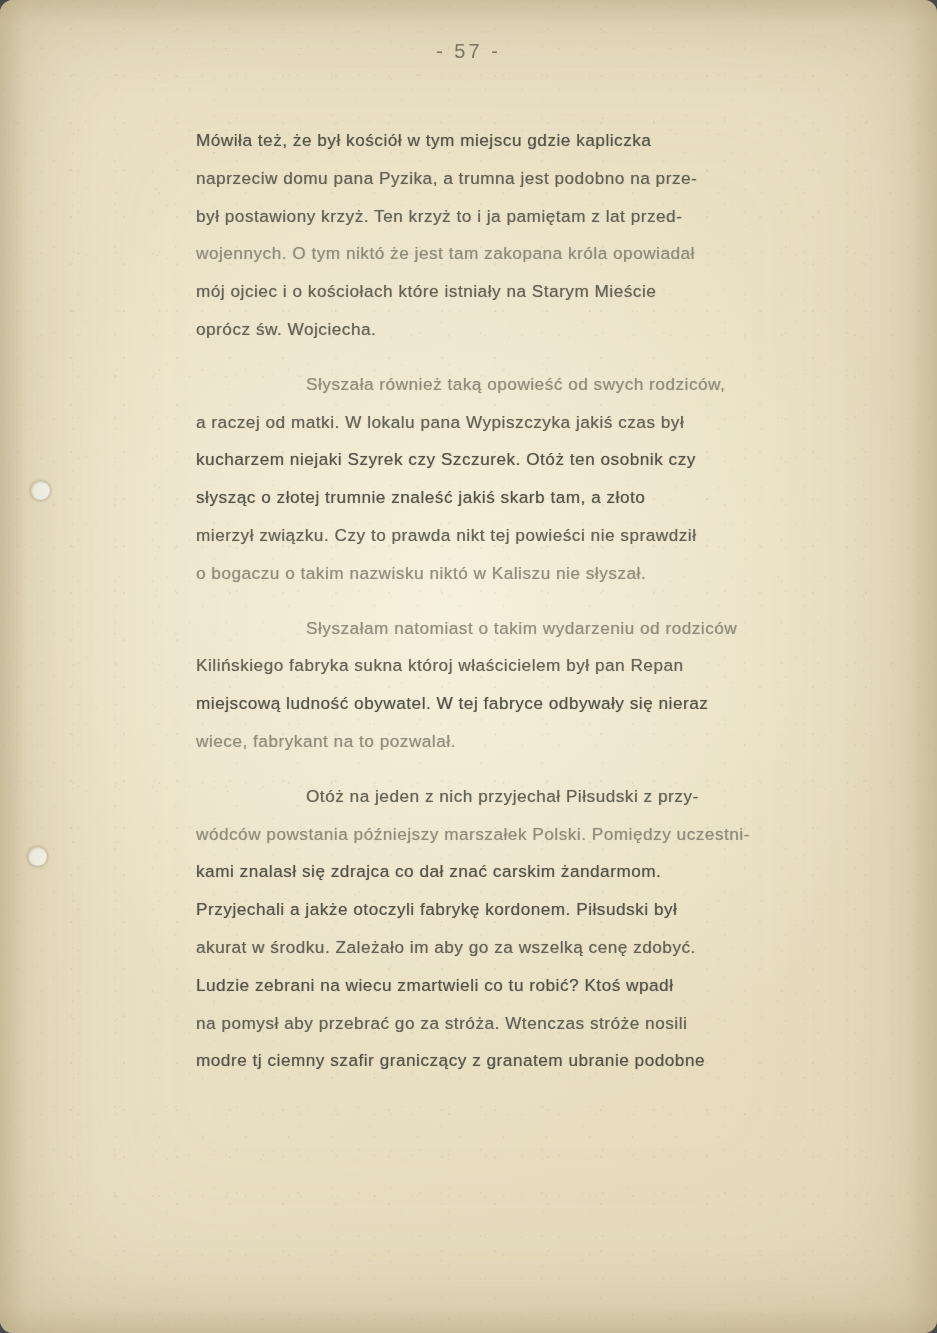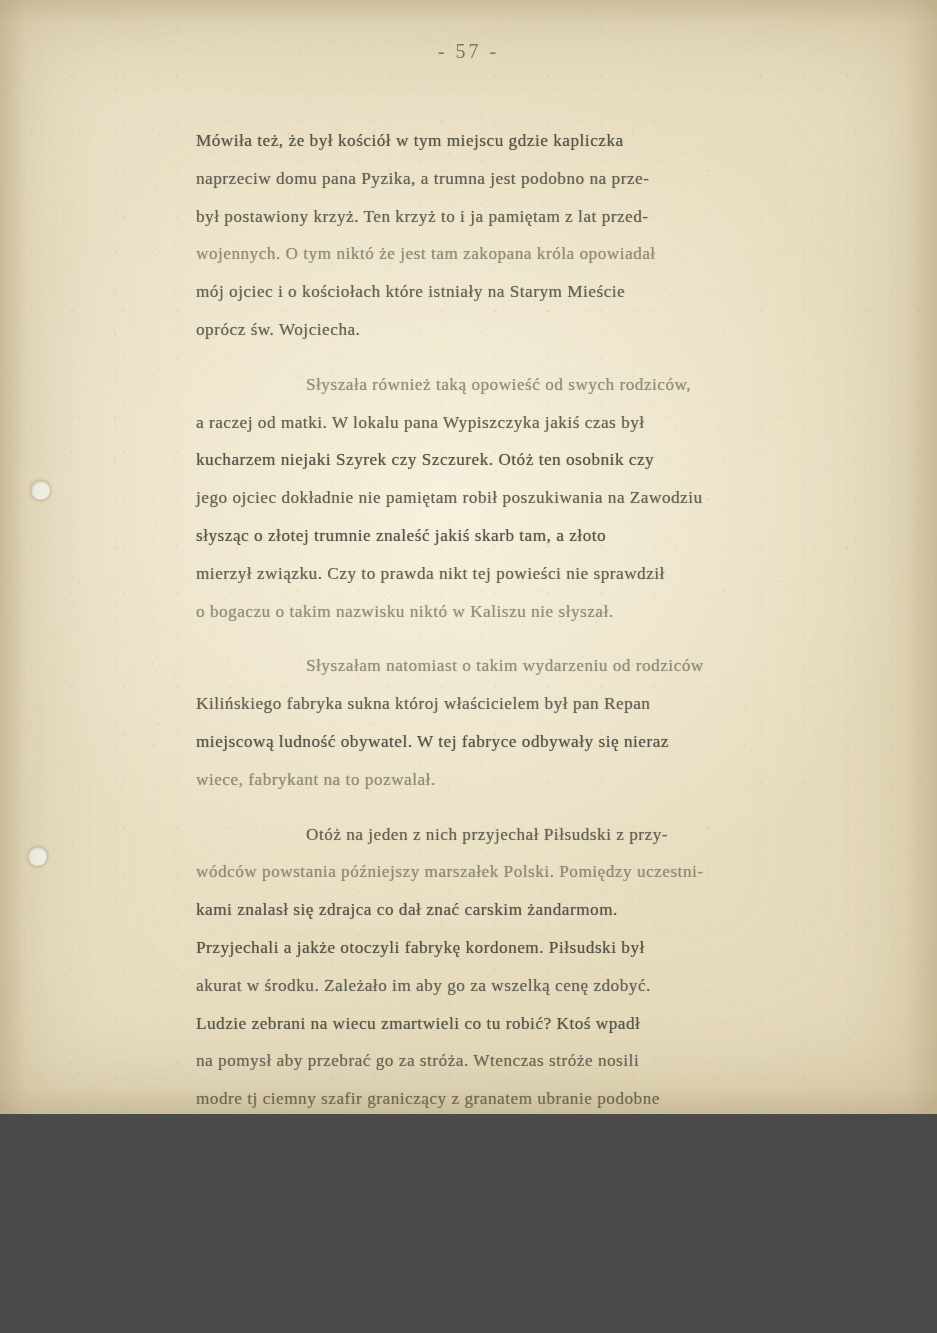--- a/index.html
+++ b/index.html
@@ -3,28 +3,29 @@
 <meta charset="utf-8">
 <style>
   html, body {
     margin: 0;
     padding: 0;
     background: #4a4a4a;
   }
   .page {
     position: relative;
     width: 937px;
-    height: 1114px;
+    height: 1333px;
     overflow: hidden;
     background: #eae0c4;
     background-image:
       radial-gradient(ellipse 70% 55% at 48% 46%, rgba(255,252,238,0.62) 0%, rgba(255,252,238,0.22) 45%, rgba(255,252,238,0) 72%),
       radial-gradient(ellipse 120% 90% at 50% 50%, rgba(232,222,192,0) 55%, rgba(206,192,154,0.42) 100%),
       linear-gradient(120deg, #ece2c8 0%, #e9dfc3 40%, #e5dabb 100%);
-    font-family: Liberation Serif, serif;
+    font-family: Liberation Sans, sans-serif;
+    border-radius: 13px;
   }
   
   .grain {
     position: absolute;
     inset: 0;
     pointer-events: none;
     opacity: 0.5;
     background-image:
       radial-gradient(circle at 12% 18%, rgba(150,132,94,0.30) 0.6px, transparent 1.2px),
       radial-gradient(circle at 34% 62%, rgba(150,132,94,0.24) 0.7px, transparent 1.3px),
@@ -122,21 +123,20 @@
       <div class="line">był postawiony krzyż. Ten krzyż to i ja pamiętam z lat przed-</div>
       <div class="line fade">wojennych. O tym niktó że jest tam zakopana króla opowiadał</div>
       <div class="line">mój ojciec i o kościołach które istniały na Starym Mieście</div>
       <div class="line">oprócz św. Wojciecha.</div>
     </div>
 
     <div class="para">
       <div class="line indent fade">Słyszała również taką opowieść od swych rodziców,</div>
       <div class="line">a raczej od matki. W lokalu pana Wypiszczyka jakiś czas był</div>
       <div class="line dark">kucharzem niejaki Szyrek czy Szczurek. Otóż ten osobnik czy</div>
-      <div class="line">jego ojciec dokładnie nie pamiętam robił poszukiwania na Zawodziu</div>
       <div class="line dark">słysząc o złotej trumnie znaleść jakiś skarb tam, a złoto</div>
       <div class="line">mierzył związku. Czy to prawda nikt tej powieści nie sprawdził</div>
       <div class="line fade">o bogaczu o takim nazwisku niktó w Kaliszu nie słyszał.</div>
     </div>
 
     <div class="para">
       <div class="line indent fade">Słyszałam natomiast o takim wydarzeniu od rodziców</div>
       <div class="line">Kilińskiego fabryka sukna któroj właścicielem był pan Repan</div>
       <div class="line dark">miejscową ludność obywatel. W tej fabryce odbywały się nieraz</div>
       <div class="line fade">wiece, fabrykant na to pozwalał.</div>

